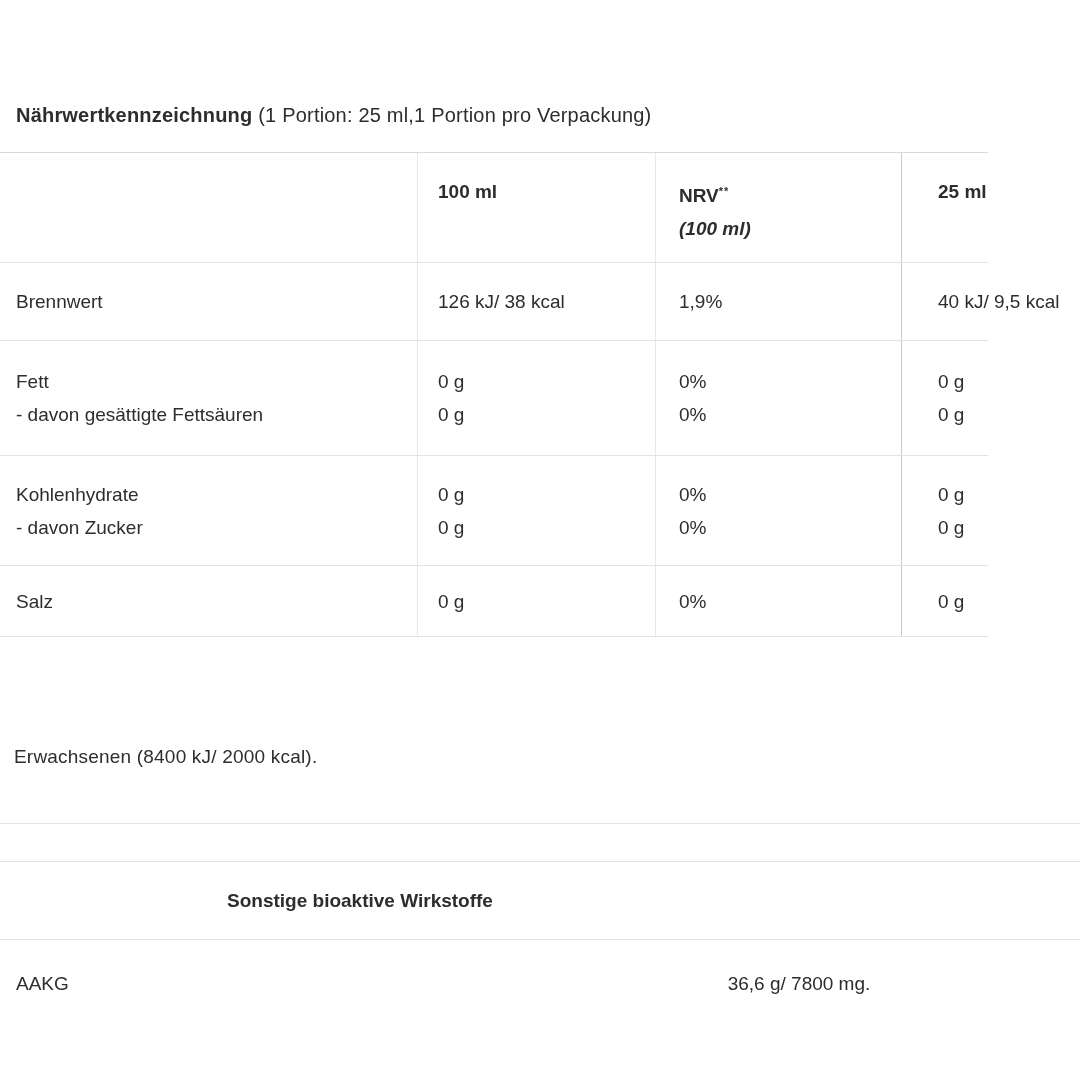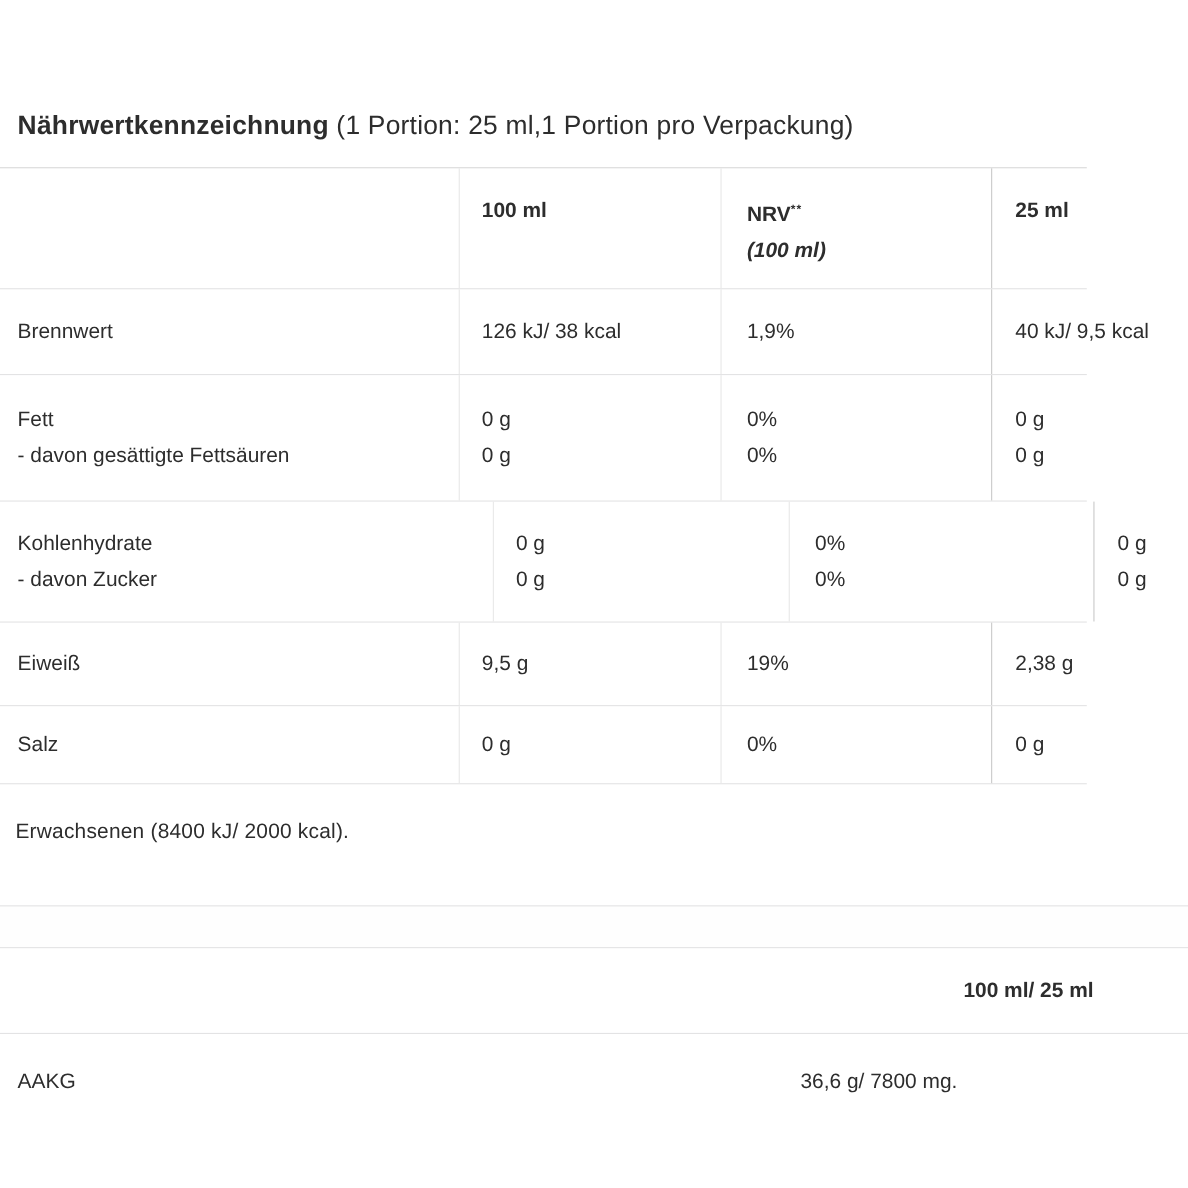--- a/index.html
+++ b/index.html
@@ -12,52 +12,52 @@
   body{
     width:1080px;height:1080px;
     position:relative;
     font-family:"Liberation Sans","DejaVu Sans",sans-serif;
     color:var(--text);
     font-size:19px;
     overflow:hidden;
   }
   .title{
     position:absolute;top:99px;left:16px;
-    font-size:24px;font-weight:400;line-height:32px;
+    font-size:20px;font-weight:400;line-height:32px;
     letter-spacing:.2px;
     text-align:right;
   }
   .title .b{font-weight:700;}
 
   
   .ntable{
     position:absolute;top:152px;left:0;width:988px;
     border-top:1px solid #d9d9d9;
   }
   .nrow{
     display:grid;
     grid-template-columns:417px 238px 246px 179px;
     border-bottom:1px solid var(--line);
   }
   .ncell{
     display:flex;flex-direction:column;justify-content:center;
-    padding-left:21px;
+    padding-left:36px;
   }
   .ncell.c1{padding-left:16px;}
   .ncell.c2{border-left:1px solid #e8e8e8;padding-left:20px;}
   .ncell.c3{border-left:1px solid #e8e8e8;padding-left:23px;justify-content:center;}
   .ncell.c4{border-left:1px solid var(--line-strong);}
   .ln{line-height:33px;display:block;}
   .r-header{height:110px;}
   .r-header .ncell{justify-content:flex-start;padding-top:22px;}
   .r-header .hd .ln{font-weight:700;}
   .hd sup{font-size:11px;vertical-align:super;letter-spacing:1px;}
   .r-brennwert{height:78px;}
   .r-fett{height:115px;}
-  .r-kohlenhydrate{height:110px;gap:31px;}
+  .r-kohlenhydrate{height:110px;}
   .r-eiweiss{height:76px;}
   .r-salz{height:71px;}
 
   
   .footnote{
     position:absolute;top:740px;left:14px;width:1055px;
     line-height:33px;letter-spacing:.2px;
   }
   .footnote .ln{display:block;}
 
@@ -155,34 +155,20 @@
       <div class="ncell c3">
         <span class="ln">0%</span>
         <span class="ln">0%</span>
       </div>
       <div class="ncell c4">
         <span class="ln">0 g</span>
         <span class="ln">0 g</span>
       </div>
     </div>
 
-    <div class="nrow r-eiweiss">
-      <div class="ncell c1">
-        <span class="ln">Eiweiß</span>
-      </div>
-      <div class="ncell c2">
-        <span class="ln">9,5 g</span>
-      </div>
-      <div class="ncell c3">
-        <span class="ln">19%</span>
-      </div>
-      <div class="ncell c4">
-        <span class="ln">2,38 g</span>
-      </div>
-    </div>
 
     <div class="nrow r-salz">
       <div class="ncell c1">
         <span class="ln">Salz</span>
       </div>
       <div class="ncell c2">
         <span class="ln">0 g</span>
       </div>
       <div class="ncell c3">
         <span class="ln">0%</span>
@@ -194,21 +180,21 @@
 
   </div>
 
   <p class="footnote">
     <span class="ln">Erwachsenen (8400 kJ/ 2000 kcal).</span>
   </p>
 
   <div class="band"></div>
 
   <div class="bio-header">
-    <div class="bh2">100 ml/ 25 ml</div>
+    <div class="bh1">Sonstige bioaktive Wirkstoffe</div>
   </div>
 
   <div class="bio-row">
     <div class="br1">AAKG</div>
     <div class="br2">36,6 g/ 7800 mg.</div>
   </div>
 
 </div>
 
 </body></html>

